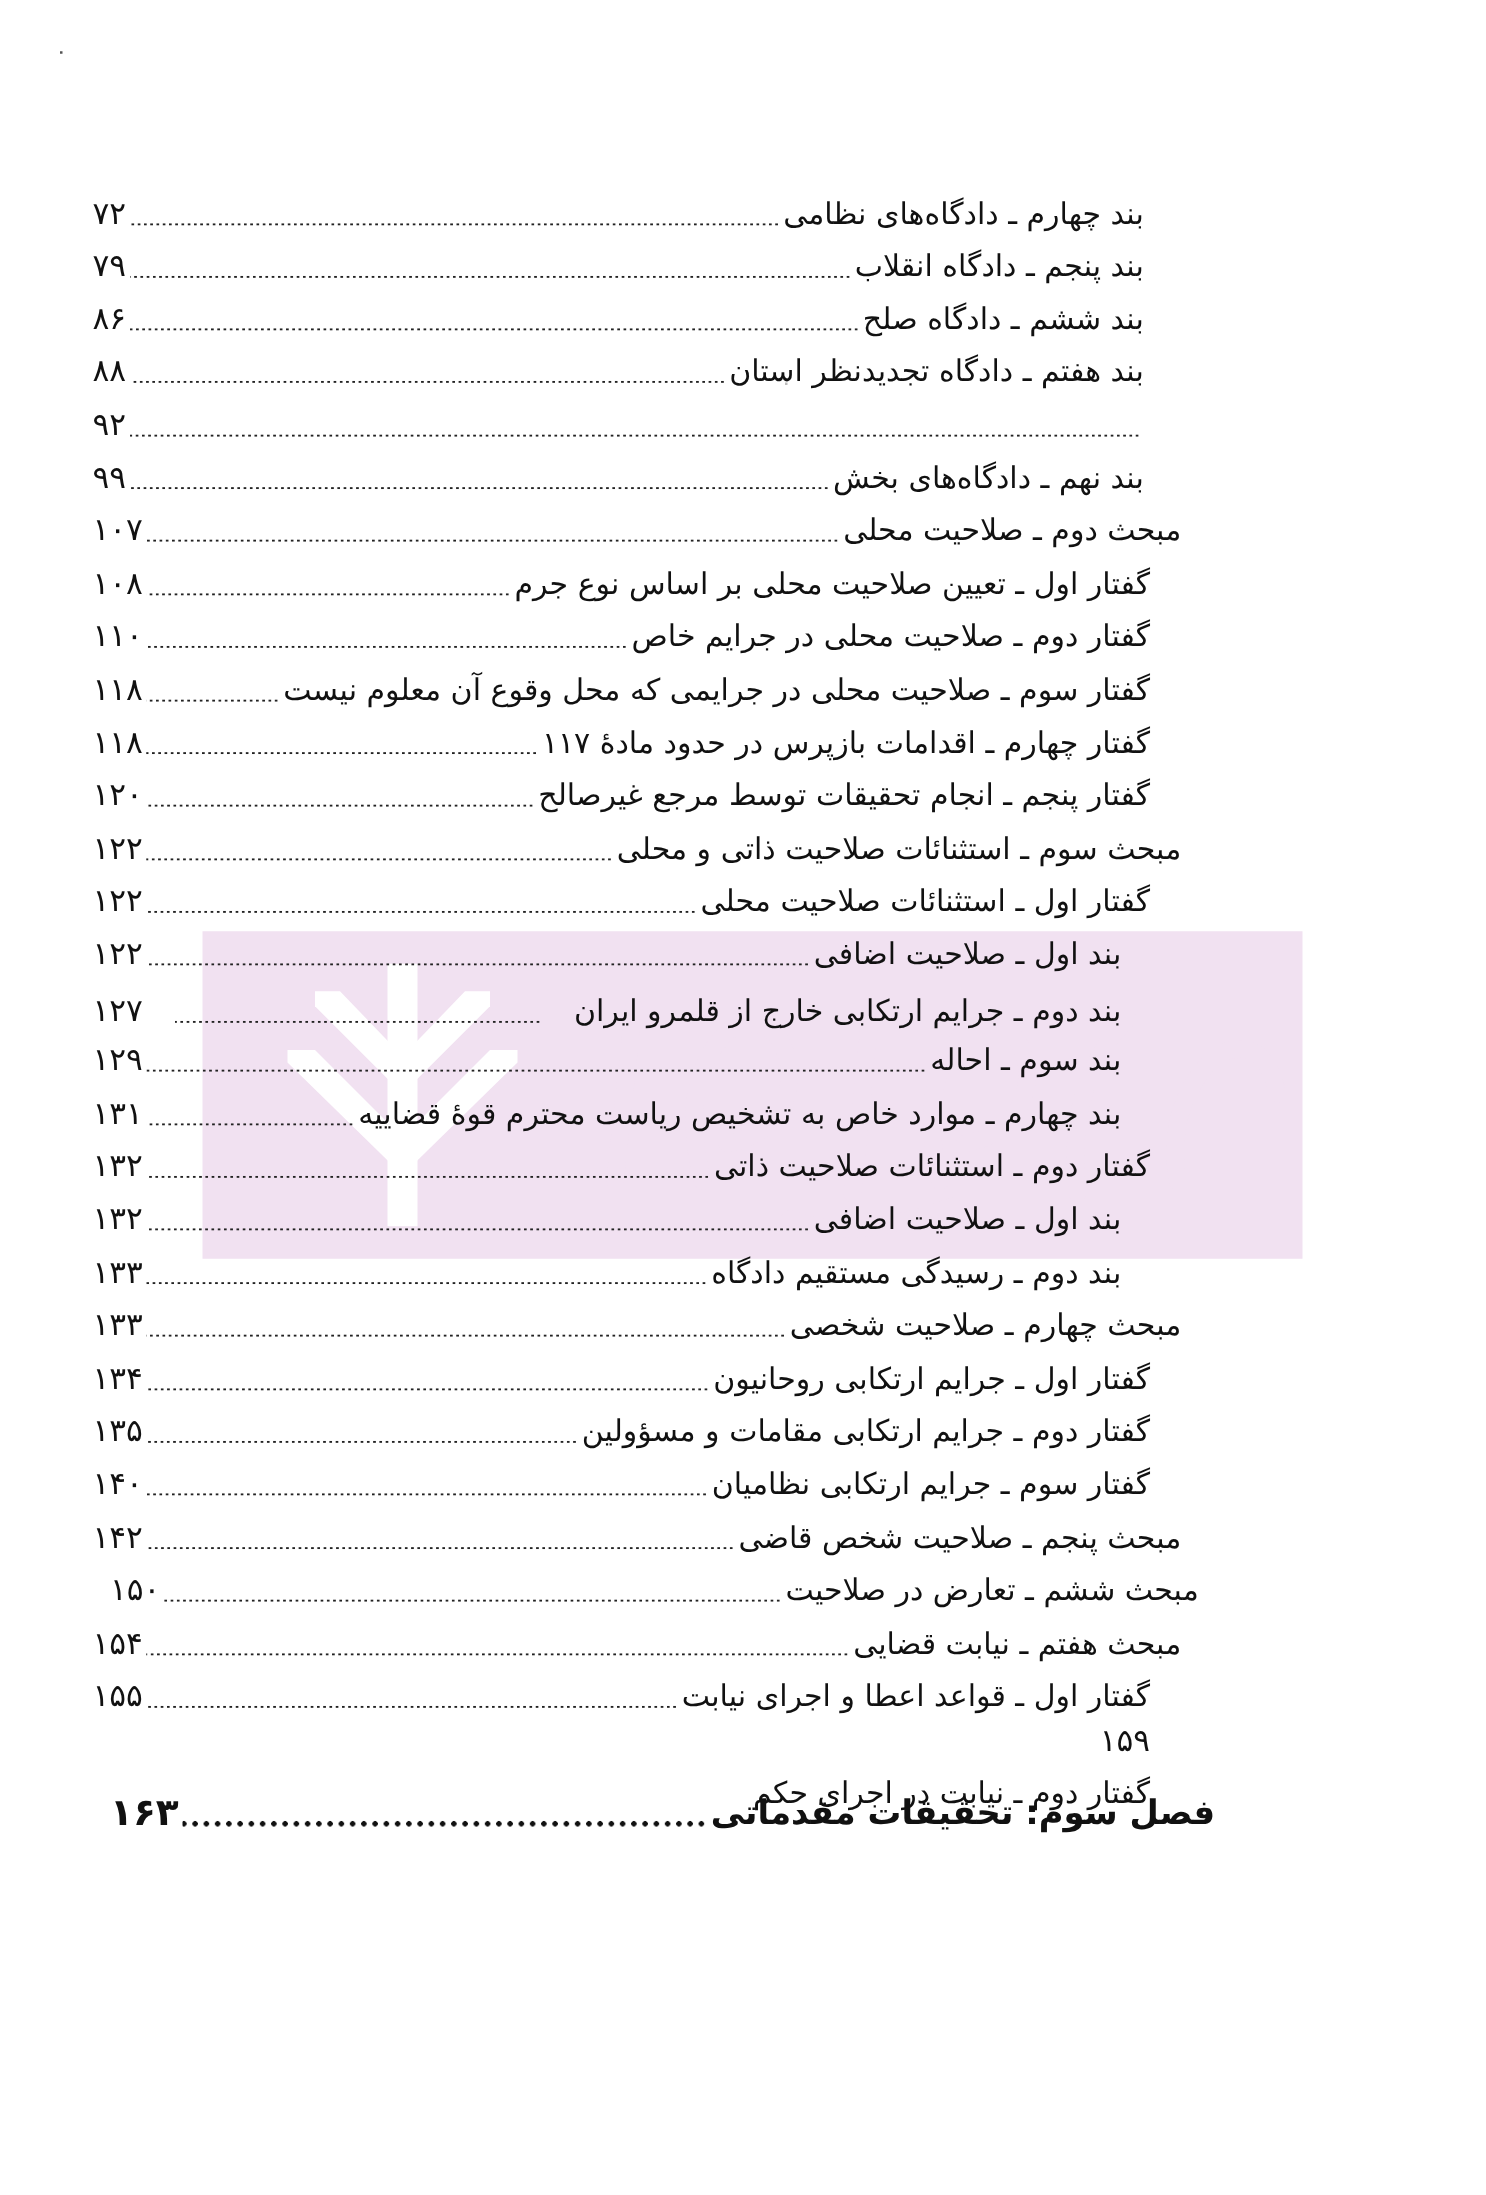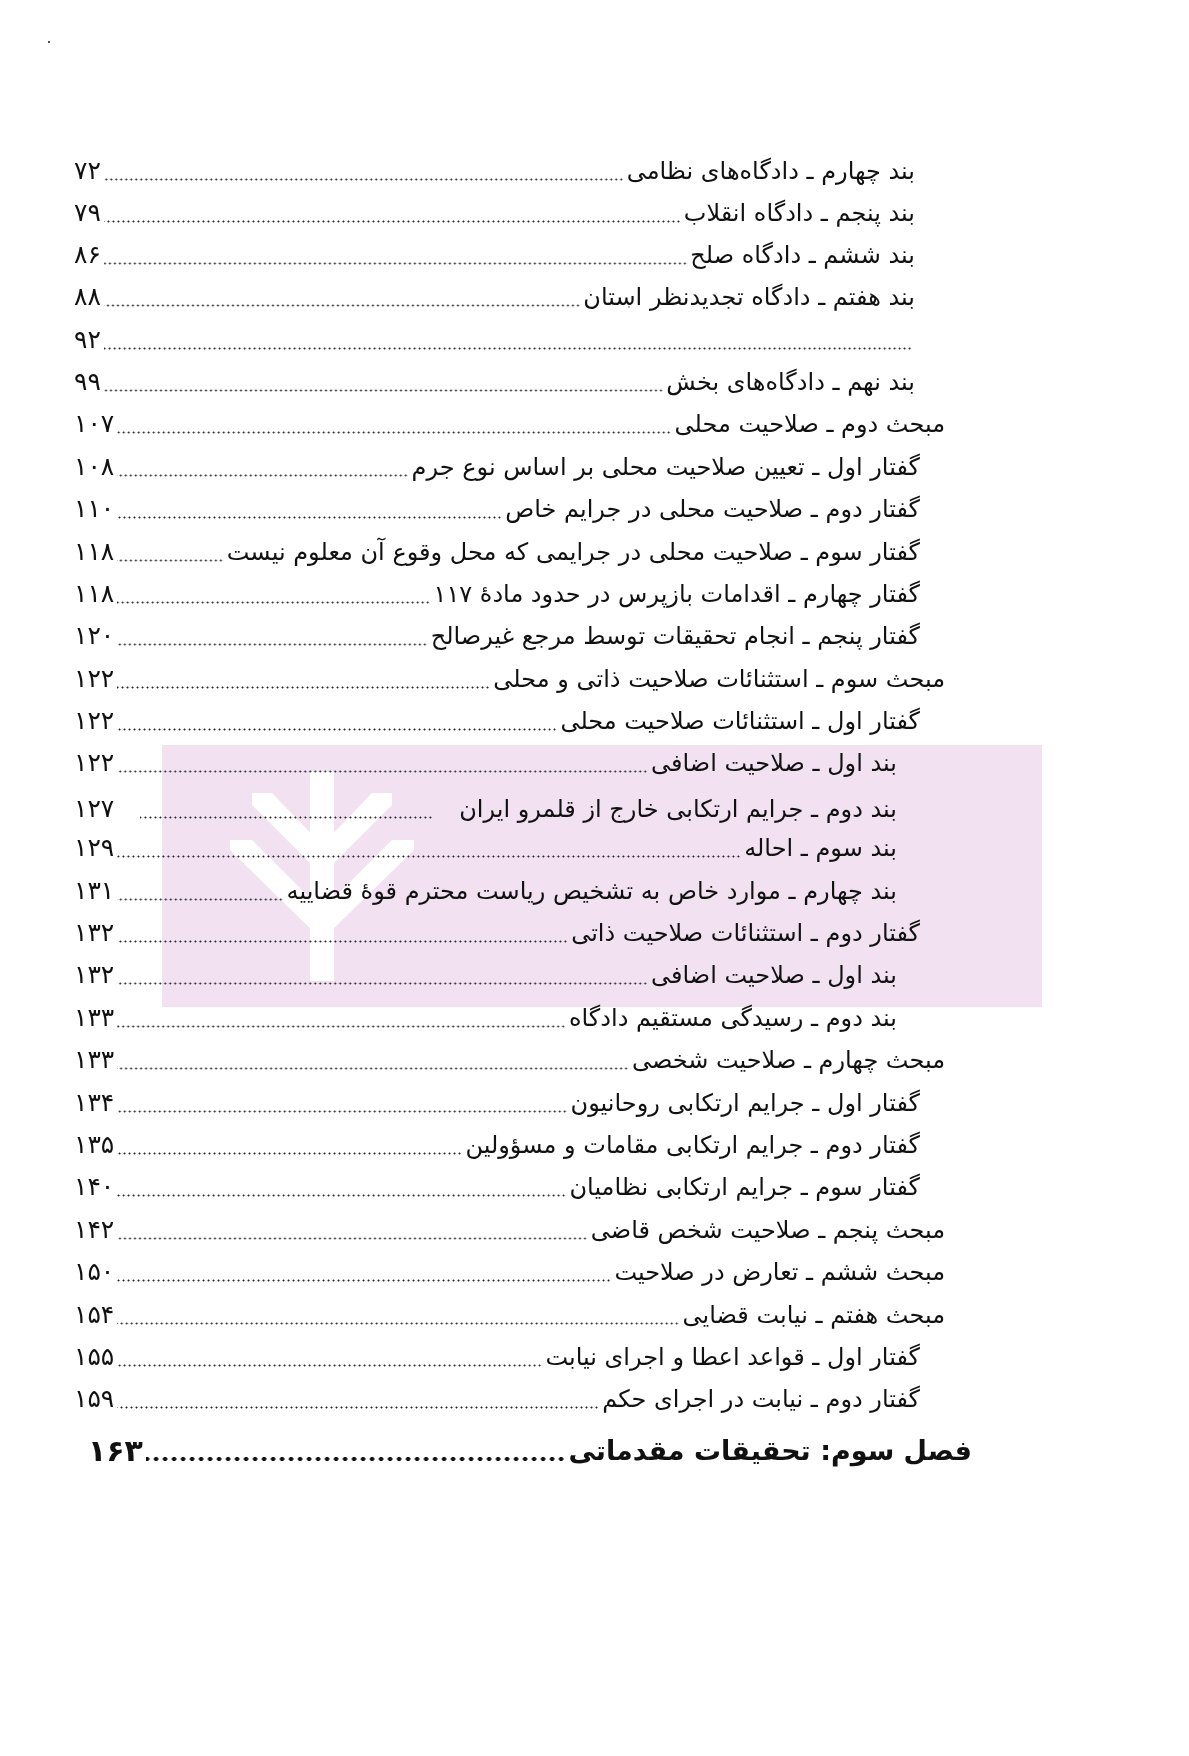--- a/index.html
+++ b/index.html
@@ -256,36 +256,36 @@
     <div class="toc-row" style="left: 74px; width: 846px; top: 1164px;">
       <span class="toc-page">۱۴۰</span>
       <span class="toc-dots"></span>
       <span class="toc-title">گفتار سوم ـ جرایم ارتکابی نظامیان</span>
     </div>
     <div class="toc-row" style="left: 74px; width: 871px; top: 1207px;">
       <span class="toc-page">۱۴۲</span>
       <span class="toc-dots"></span>
       <span class="toc-title">مبحث پنجم ـ صلاحیت شخص قاضی</span>
     </div>
-    <div class="toc-row" style="left: 74px; width: 871px; top: 1249px; align-items: flex-end;">
+    <div class="toc-row" style="left: 88px; width: 871px; top: 1249px; align-items: flex-end;">
       <span class="toc-page">۱۵۰</span>
       <span class="toc-dots"></span>
       <span class="toc-title">مبحث ششم ـ تعارض در صلاحیت</span>
     </div>
     <div class="toc-row" style="left: 74px; width: 871px; top: 1292px;">
       <span class="toc-page">۱۵۴</span>
       <span class="toc-dots"></span>
       <span class="toc-title">مبحث هفتم ـ نیابت قضایی</span>
     </div>
     <div class="toc-row" style="left: 74px; width: 846px; top: 1334px; text-align: right;">
       <span class="toc-page">۱۵۵</span>
       <span class="toc-dots"></span>
       <span class="toc-title">گفتار اول ـ قواعد اعطا و اجرای نیابت</span>
     </div>
-    <div class="toc-row" style="left: 74px; width: 846px; top: 1376px;">
+    <div class="toc-row" style="left: 74px; width: 846px; top: 1376px; flex-direction: column;">
       <span class="toc-page">۱۵۹</span>
       <span class="toc-dots"></span>
       <span class="toc-title">گفتار دوم ـ نیابت در اجرای حکم</span>
     </div>
     <div class="toc-row chapter" style="left: 88px; width: 884px; top: 1428px;">
       <span class="toc-page">۱۶۳</span>
       <span class="toc-dots"></span>
       <span class="toc-title">فصل سوم: تحقیقات مقدماتی</span>
     </div>
   </div>

